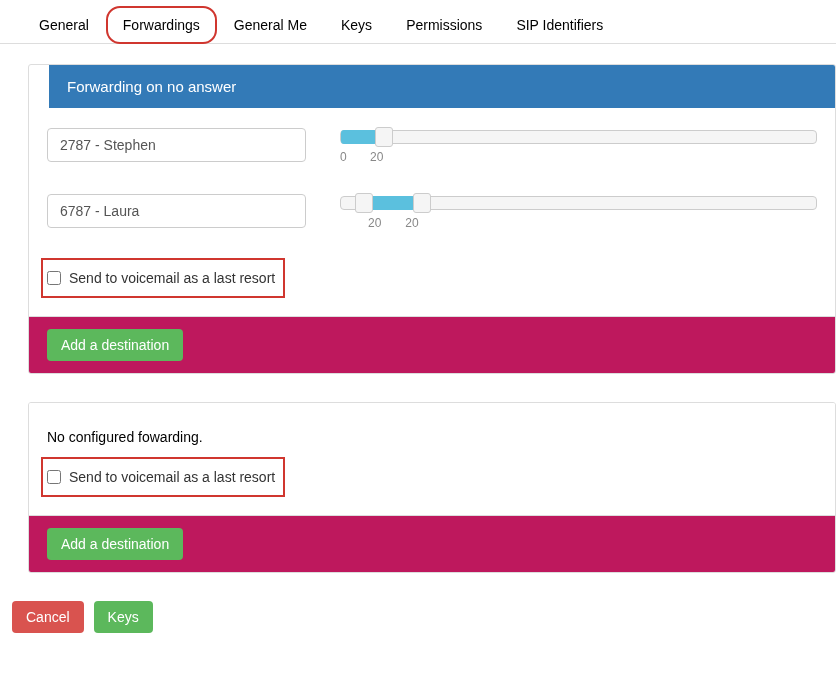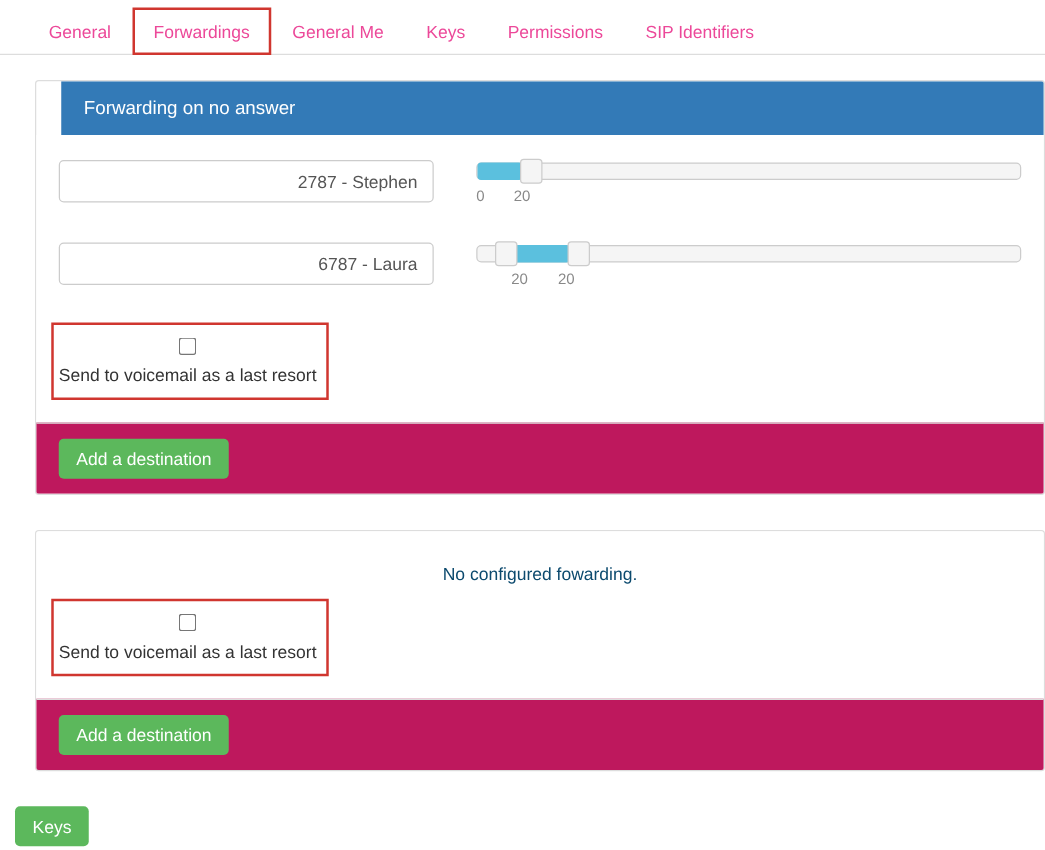--- a/index.html
+++ b/index.html
@@ -11,28 +11,29 @@
       width: 836px;
     }
     .tabs {
       display: flex;
       border-bottom: 1px solid #ddd;
       padding-left: 22px;
       padding-top: 6px;
     }
     .tab {
       padding: 10px 16px;
-      color: #ec4899;
+      color: #000000;
       cursor: pointer;
       border: 1px solid transparent;
       margin-bottom: -1px;
     }
     .tab.highlighted {
       outline: 2px solid #d0362f;
       outline-offset: -2px;
+      border-radius: 14px;
     }
     .wrap {
       padding: 20px 0 0 28px;
     }
     .panel {
       border: 1px solid #ddd;
       border-radius: 3px;
       margin-bottom: 28px;
       overflow: hidden;
     }
@@ -52,28 +53,27 @@
       border-top: 1px solid #ddd;
       padding: 12px 18px;
     }
     .row {
       display: flex;
       gap: 34px;
       margin-bottom: 30px;
       align-items: flex-start;
     }
     .dest-input {
-      width: 300px;
+      width: 259px;
       height: 34px;
       padding: 11px 12px;
       border: 1px solid #ccc;
       border-radius: 4px;
       font-size: 14px;
       color: #555;
-      text-align: right;
     }
     .slider-box { flex: 1; }
     .slider-track {
       position: relative;
       height: 14px;
       background: #f5f5f5;
       border: 1px solid #ccc;
       border-radius: 4px;
       margin-top: 2px;
     }
@@ -97,21 +97,20 @@
       display: flex;
       margin-top: 6px;
       font-size: 12px;
       color: #888;
     }
     .check-row {
       display: flex;
       align-items: center;
       gap: 8px;
       margin-bottom: 14px;
-      flex-direction: column;
     }
     .check-row input[type=checkbox] {
       width: 14px;
       height: 14px;
     }
     .check-row.highlighted {
       outline: 2px solid #d0362f;
       padding: 10px 8px 10px 4px;
       margin-left: -4px;
       width: fit-content;
@@ -121,22 +120,22 @@
       padding: 8px 14px;
       border: none;
       border-radius: 4px;
       color: #fff;
       cursor: pointer;
       font-size: 14px;
     }
     .btn-green { background: #5cb85c; }
     .btn-red { background: #d9534f; }
     .empty-msg {
-      text-align: center;
-      color: #0c4a6e;
+      text-align: left;
+      color: #000000;
       padding: 6px 0 14px 0;
     }
     .actions {
       display: flex;
       gap: 10px;
       padding-left: 12px;
       margin-bottom: 18px;
     }
   </style>
 </head>
@@ -205,14 +204,15 @@
       </div>
     </div>
     <div class="panel-footer">
       <button class="btn btn-green">Add a destination</button>
     </div>
   </div>
 
 </div>
 
 <div class="actions">
+  <button class="btn btn-red">Cancel</button>
   <button class="btn btn-green">Keys</button>
 </div>
 
 </body></html>

